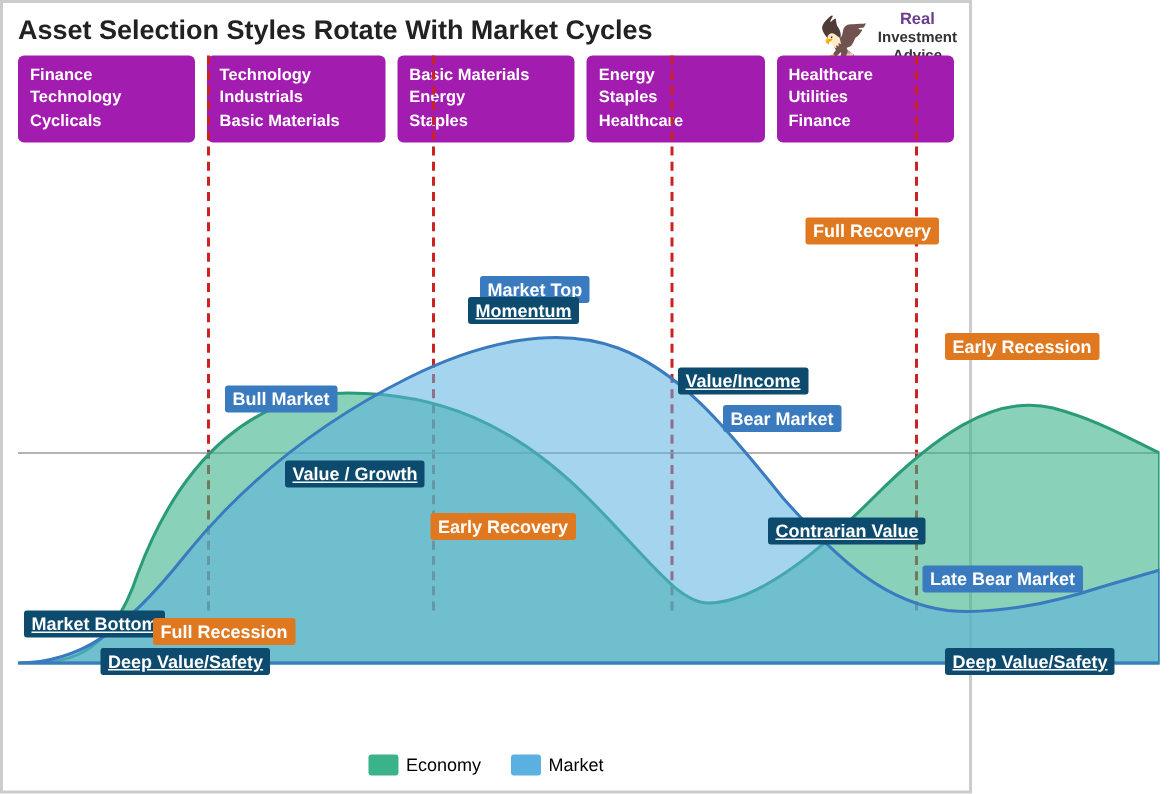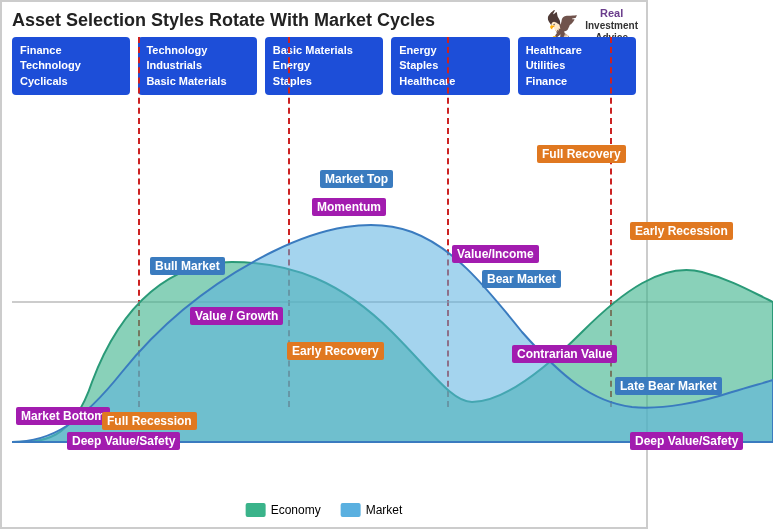--- a/index.html
+++ b/index.html
@@ -10,22 +10,22 @@
     .title { position: absolute; top: 8px; left: 10px; font-size: 18px; font-weight: bold; color: #222; }
     
     
     .logo { position: absolute; top: 5px; right: 8px; display: flex; align-items: center; gap: 5px; }
     .logo-eagle { font-size: 28px; color: #6a3c8c; }
     .logo-text { font-size: 10px; font-weight: bold; color: #333; line-height: 1.2; text-align: center; }
     .logo-text .real { color: #6a3c8c; font-size: 11px; }
     
     
     .sector-boxes { position: absolute; top: 35px; left: 10px; right: 10px; display: flex; gap: 8px; }
-    .sector-box { background: #1d4ed8; color: #fff; font-size: 11px; font-weight: bold; padding: 6px 8px; border-radius: 4px; flex: 1; line-height: 1.4; }
-    .label-dark { background: #a21caf; color: #fff; }
+    .sector-box { background: #a21caf; color: #fff; font-size: 11px; font-weight: bold; padding: 6px 8px; border-radius: 4px; flex: 1; line-height: 1.4; }
+    .label-dark { background: #0c4a6e; color: #fff; text-decoration: underline; }
     .label-orange { background: #e07820; color: #fff; }
     .label-blue { background: #3a7bbf; color: #fff; }
     
     
     .dashed-line { position: absolute; border-left: 2px dashed #cc2222; top: 35px; }
     
     
     .legend { position: absolute; bottom: 8px; left: 50%; transform: translateX(-50%); display: flex; gap: 20px; align-items: center; }
     .legend-item { display: flex; align-items: flex-end; gap: 5px; font-size: 12px; }
     .legend-color { width: 20px; height: 14px; border-radius: 2px; }
@@ -96,21 +96,21 @@
   <div class="lbl label-orange" style="left:100px; top:410px;">Full Recession</div>
 
   <div class="lbl label-dark" style="left:65px; top:430px;">Deep Value/Safety</div>
 
   <div class="lbl label-blue" style="left:148px; top:255px;">Bull Market</div>
 
   <div class="lbl label-dark" style="left:188px; top:305px;">Value / Growth</div>
 
   <div class="lbl label-orange" style="left:285px; top:340px;">Early Recovery</div>
 
-  <div class="lbl label-blue" style="left:318px; top:168px;">Market Top</div>
+  <div class="lbl label-blue" style="left:318px; top:182px;">Market Top</div>
 
   <div class="lbl label-dark" style="left:310px; top:196px;">Momentum</div>
 
   <div class="lbl label-dark" style="left:450px; top:243px;">Value/Income</div>
 
   <div class="lbl label-blue" style="left:480px; top:268px;">Bear Market</div>
 
   <div class="lbl label-orange" style="left:535px; top:143px;">Full Recovery</div>
 
   <div class="lbl label-dark" style="left:510px; top:343px;">Contrarian Value</div>

